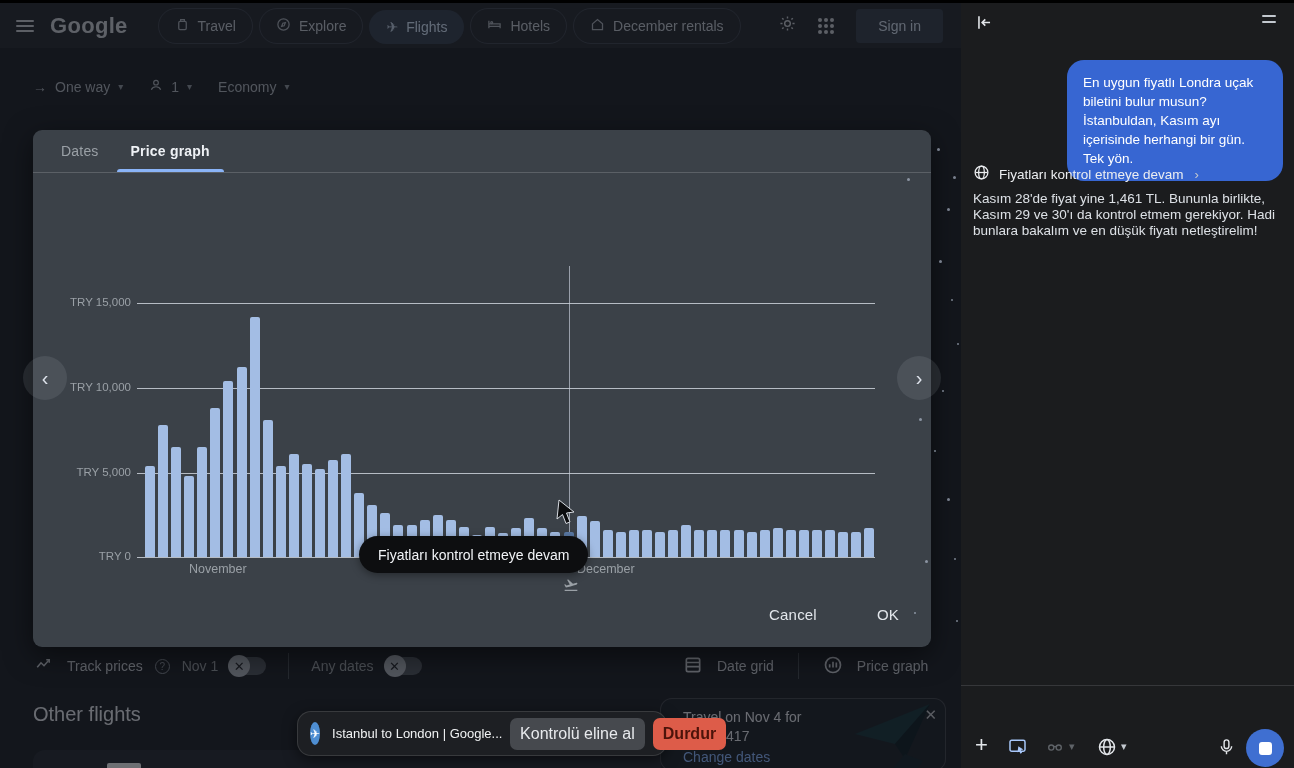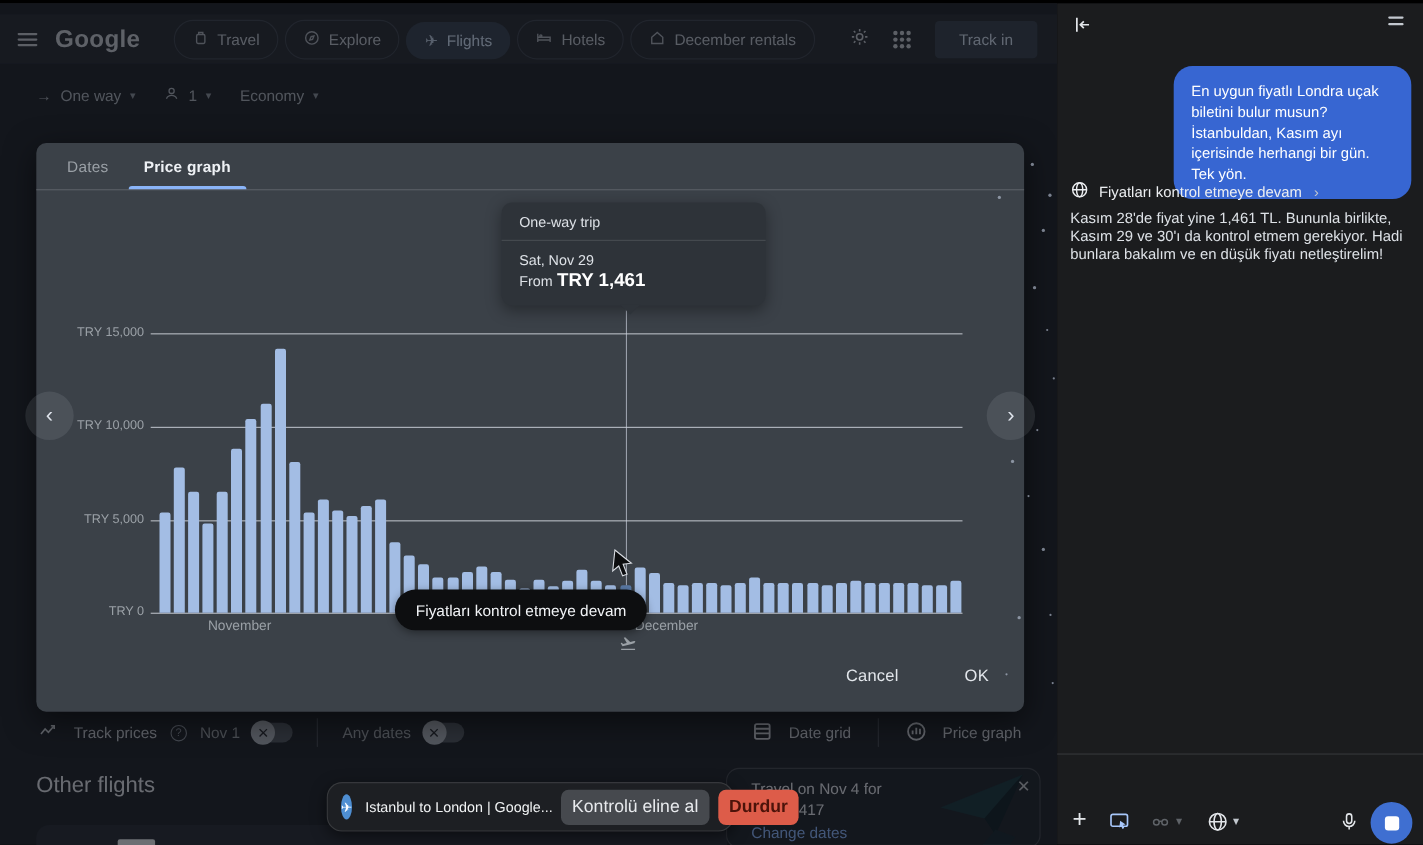--- a/index.html
+++ b/index.html
@@ -3,21 +3,21 @@
 <meta charset="utf-8">
 <style>
   * { margin:0; padding:0; box-sizing:border-box; }
   html,body { width:1294px; height:768px; background:#000; font-family:"Liberation Sans", sans-serif; overflow:hidden; }
   .screen { position:relative; width:1294px; height:768px; background:#000; }
 
   
   .page-left { position:absolute; left:0; top:3px; width:961px; height:765px; background:#23272e; overflow:hidden; }
   .scrim { position:absolute; inset:0; background:rgba(7,10,15,0.55); z-index:2; }
 
-  .topbar { position:absolute; left:0; top:0; width:961px; height:45px; background:#2a2f37; display:flex; align-items:center; z-index:1;margin-top:10px; }
+  .topbar { position:absolute; left:0; top:0; width:961px; height:45px; background:#2a2f37; display:flex; align-items:center; z-index:1; }
   .hamburger { width:18px; height:12px; margin-left:16px; display:flex; flex-direction:column; justify-content:space-between; cursor:pointer; }
   .hamburger i { display:block; height:2px; background:#c3c8cf; border-radius:1px; }
   .glogo { margin-left:16px; font-size:22px; color:#c7ccd3; letter-spacing:.3px; font-weight:bold; }
   .nav { display:flex; align-items:flex-end; margin-left:30px; gap:6px; }
   .nav-item { display:flex; align-items:center; gap:8px; padding:8px 16px; border-radius:20px; color:#bdc3cc; font-size:14px; border:1px solid rgba(170,185,205,0.18); }
   .nav-item.active { background:rgba(140,170,215,0.18); border-color:transparent; color:#cfe0f5; }
   .nav-item svg, .nav-item .pl { opacity:.85; }
   .topbar-right { margin-left:auto; display:flex; align-items:center; gap:22px; margin-right:18px; }
   .signin { background:#3b4450; color:#cdd9ea; font-size:14px; padding:9px 22px; border-radius:4px; }
   .icon-btn { color:#c3c8cf; }
@@ -167,21 +167,21 @@
             <i></i>
             <i></i>
             <i></i>
             <i></i>
             <i></i>
             <i></i>
             <i></i>
             <i></i>
             <i></i>
           </span>
-        <div class="signin">Track in</div>
+        <div class="signin">Sign in</div>
       </div>
     </div>
 
     <div class="controls">
       <div class="ctrl">
         <span>→</span>
         <span>One way</span>
         <span class="caret">▾</span>
       </div>
       <div class="ctrl">
@@ -330,29 +330,20 @@
 
       <div class="monthlabel" style="left:156px; top:432px">November</div>
       <div class="monthlabel" style="left:544px; top:432px">December</div>
       <div class="takeoff" style="left:530px; top:447px">
         <svg width="16" height="16" viewBox="0 0 24 24" fill="currentColor">
             <path d="M2.5 19h19v2h-19zM22.07 9.64c-.21-.8-1.04-1.28-1.84-1.06L14.92 10 8.02 3.57l-1.93.51 4.14 7.17-4.97 1.33-1.97-1.54-1.45.39 1.82 3.16.77 1.33 1.6-.43 5.31-1.42 4.35-1.16 4.35-1.16c.81-.22 1.24-1.11 1.03-1.91z"></path>
           </svg>
       </div>
 
       <div class="vline"></div>
-      <div class="tooltip">
-        <div class="tt-head">One-way trip</div>
-        <div class="tt-body">
-          <div>Sat, Nov 29</div>
-          <div>
-            <span>From</span><span class="tt-price">TRY 1,461</span>
-          </div>
-        </div>
-      </div>
 
       <div class="chart-nav prev">‹</div>
       <div class="chart-nav next">›</div>
 
       <div class="action-pill">Fiyatları kontrol etmeye devam</div>
       <div class="cursor-arrow">
         <svg width="24" height="26" viewBox="0 0 24 26">
             <path d="M4 1 L19 13 L11.5 14 L15 23 L11 24.5 L7.5 15.5 L2 20 Z" fill="#0c0d0f" stroke="#d8dce2" stroke-width="1"></path>
           </svg>
       </div>

